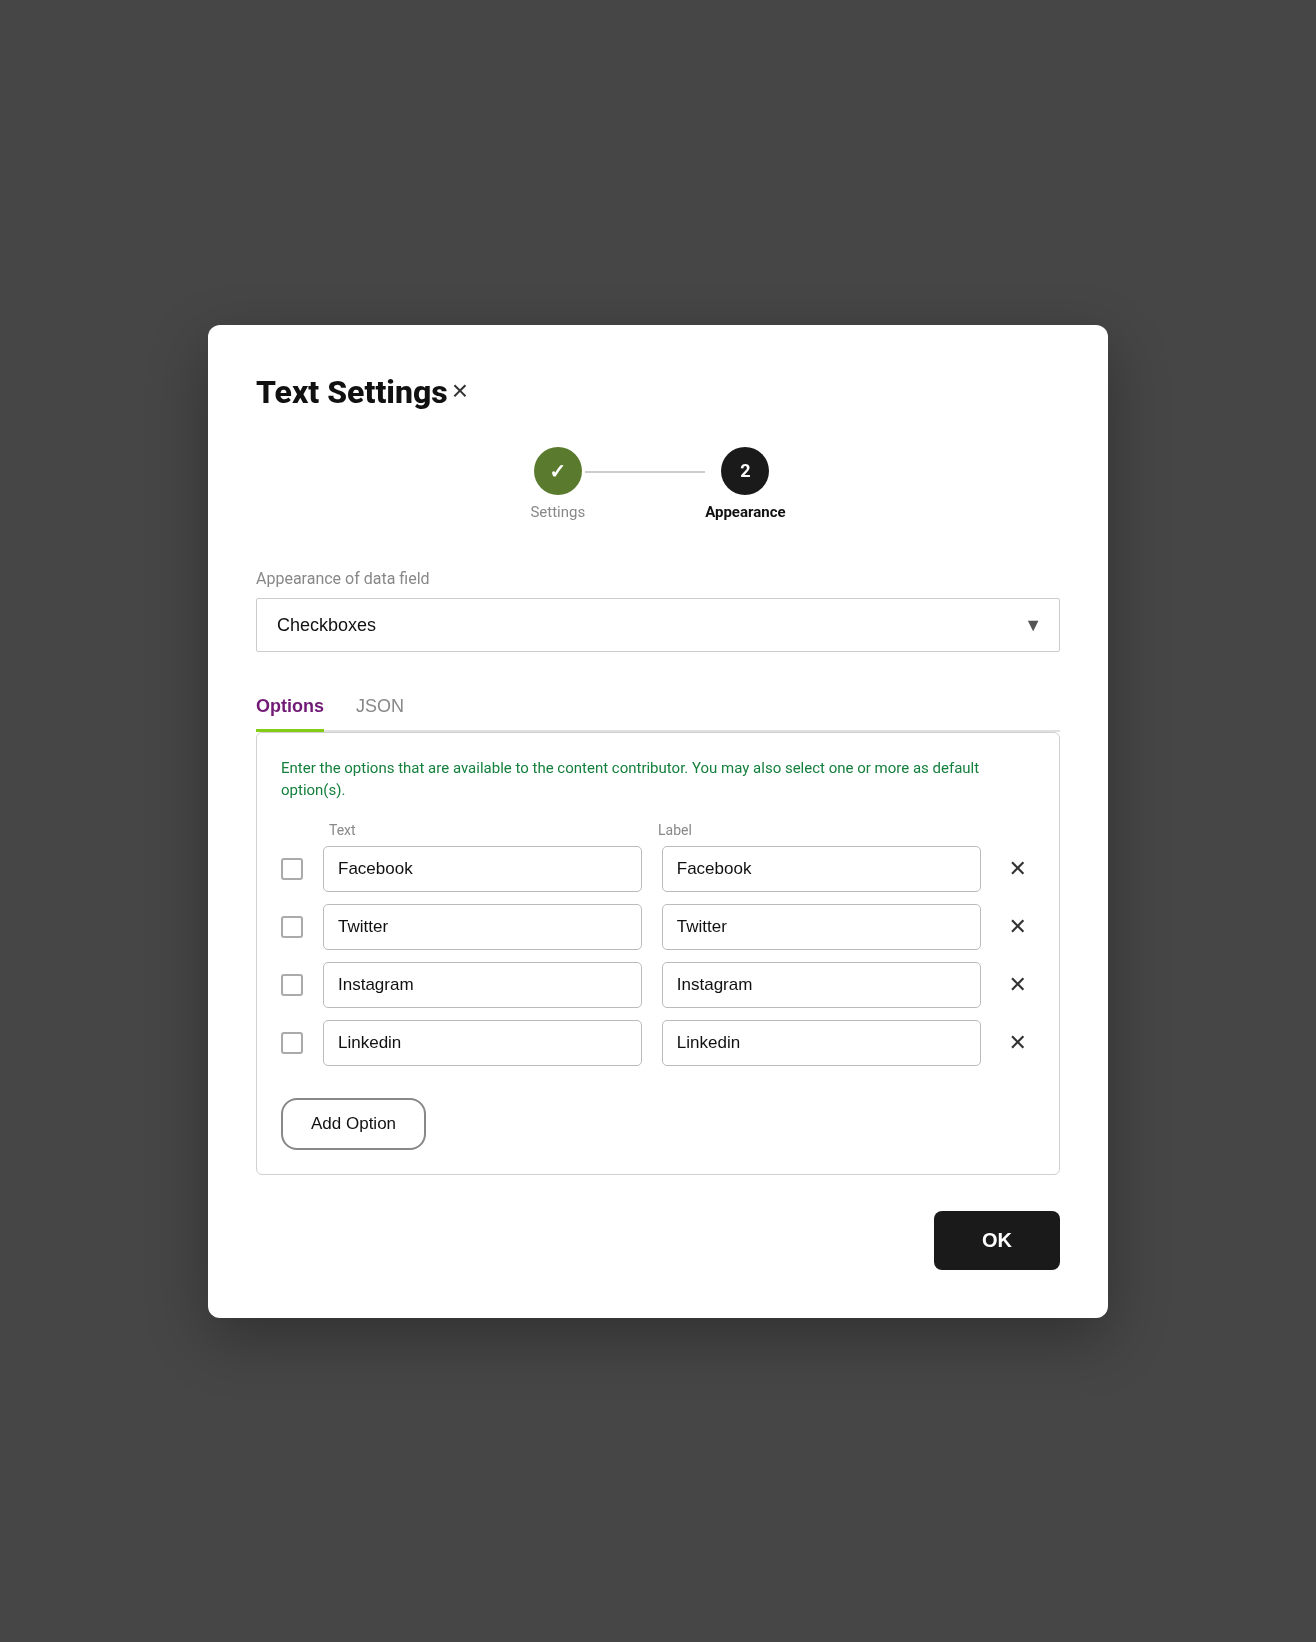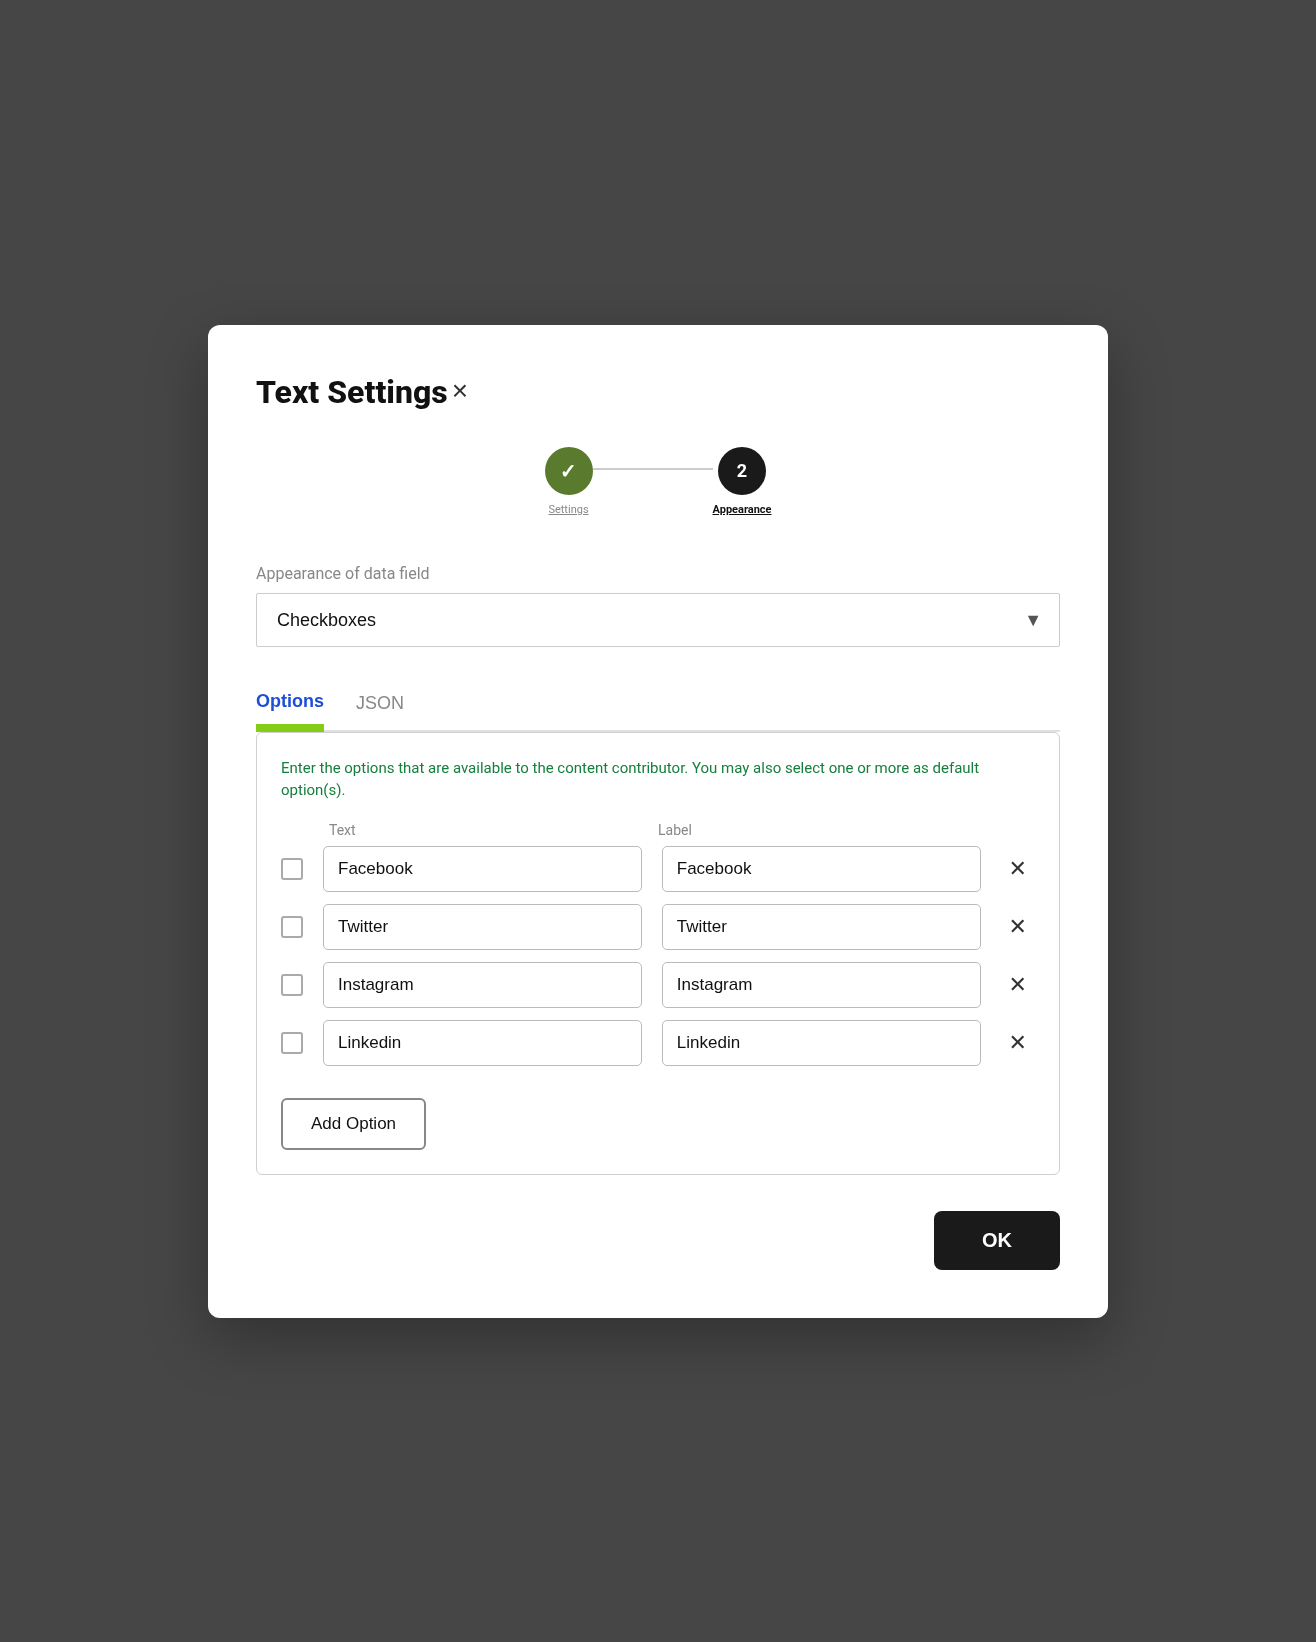--- a/index.html
+++ b/index.html
@@ -90,24 +90,23 @@
       background: #5a7a2e;
       color: #fff;
     }
 
     .step-circle.active {
       background: #1a1a1a;
       color: #fff;
     }
 
     .step-label {
-      font-size: 11px;
+      font-size: 15px;
       color: #888;
       font-weight: 400;
-      text-decoration: underline;
     }
 
     .step-label.active-label {
       color: #111;
       font-weight: 700;
     }
 
     .step-connector {
       width: 120px;
       height: 2px;
@@ -168,23 +167,23 @@
       margin-bottom: -2px;
       font-weight: 400;
       color: #888;
       background: none;
       border-top: none;
       border-left: none;
       border-right: none;
     }
 
     .tab.active {
-      color: #1d4ed8;
+      color: #701a75;
       font-weight: 600;
-      border-bottom: 8px solid #84cc16;
+      border-bottom: 3px solid #84cc16;
     }
 
     
     .options-panel {
       border: 1.5px solid #d0d0d0;
       border-radius: 6px;
       padding: 24px;
       margin-top: 0;
     }
 
@@ -254,21 +253,21 @@
       font-size: 22px;
       color: #333;
       padding: 4px 8px;
       flex-shrink: 0;
     }
 
     .add-option-btn {
       margin-top: 20px;
       padding: 14px 28px;
       border: 2px solid #888;
-      border-radius: 6px;
+      border-radius: 16px;
       background: #fff;
       font-size: 17px;
       cursor: pointer;
       color: #111;
       font-weight: 400;
     }
 
     
     .modal-footer {
       display: flex;

